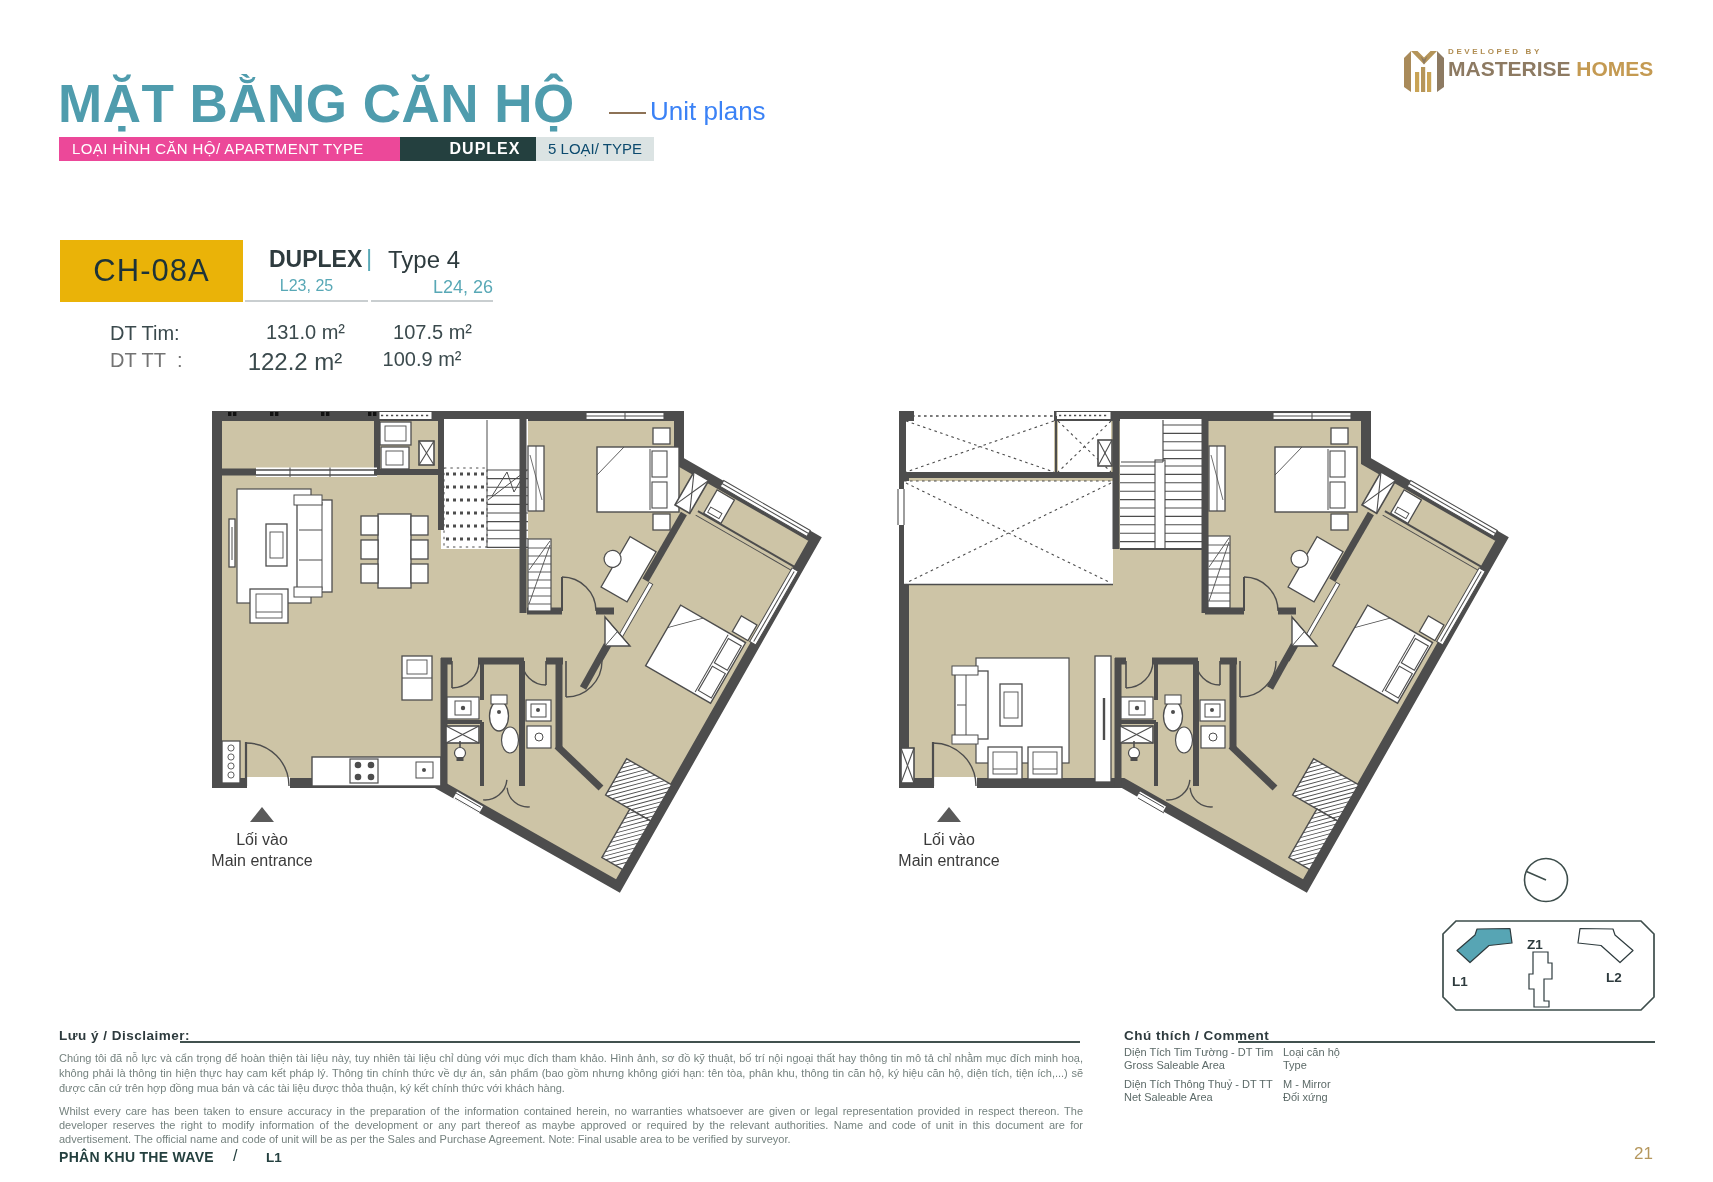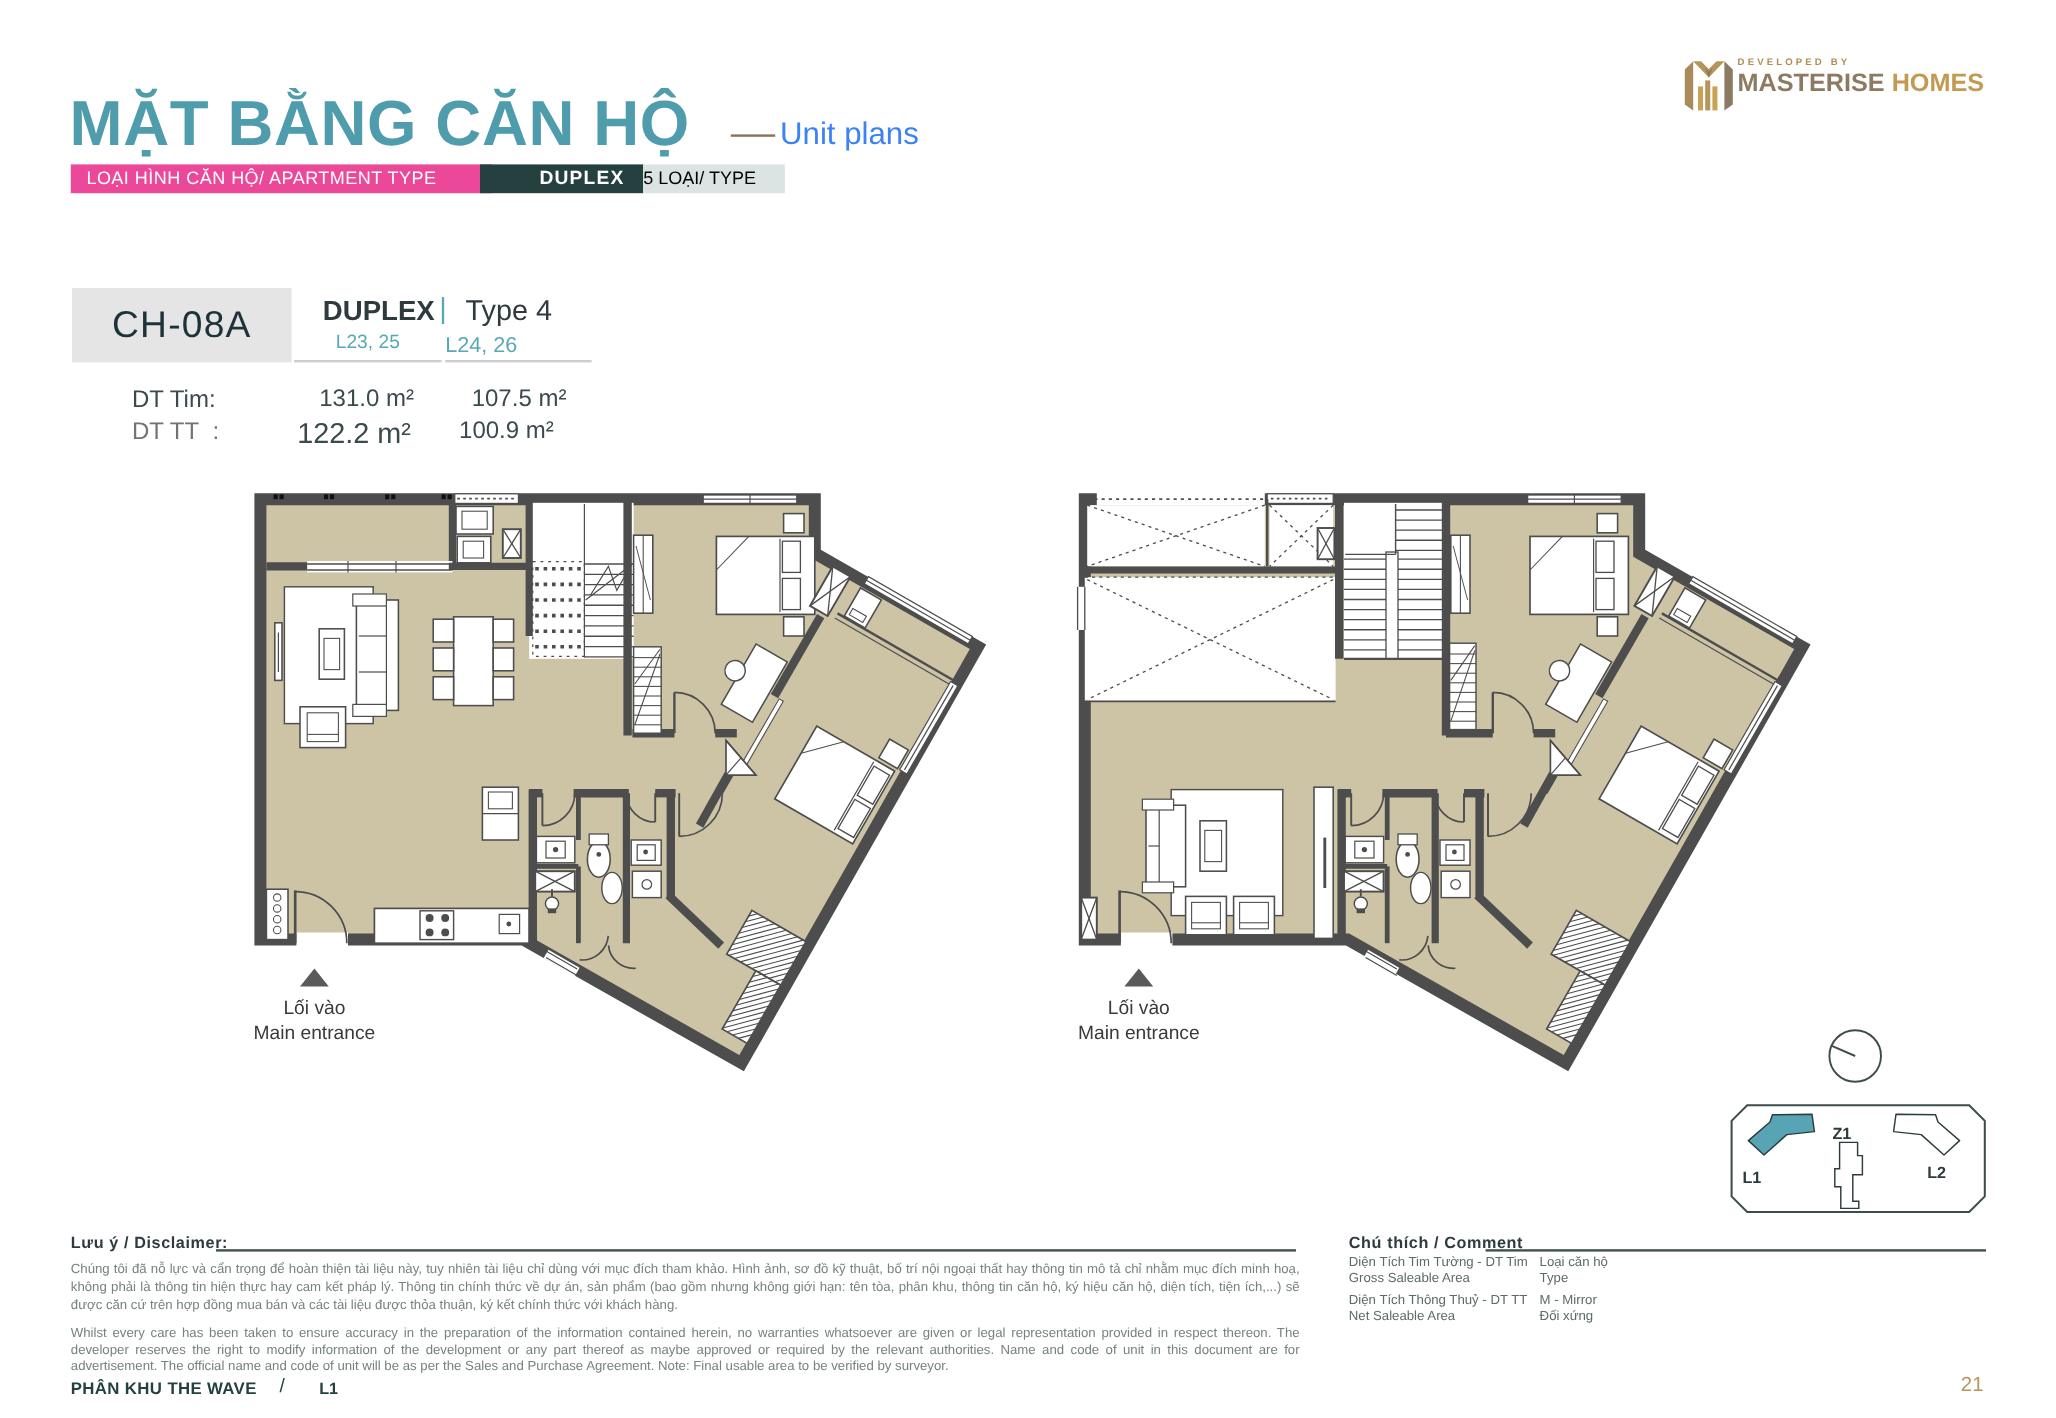--- a/index.html
+++ b/index.html
@@ -13,47 +13,47 @@
 <div class="abs" style="left:58px;top:73px;font-size:53px;font-weight:bold;color:#4f9cad;letter-spacing:0.5px;">MẶT BẰNG CĂN HỘ</div>
 
 <div class="abs" style="left:609px;top:112px;width:37px;height:2px;background:#8d7256;"></div>
 
 <div class="abs" style="left:650px;top:96px;font-size:26px;color:#3b82f6;text-align:right;">Unit plans</div>
 
 <div class="abs" style="left:59px;top:137px;width:338px;height:24px;background:#ec4899;color:#ffffff;font-size:15px;line-height:24px;padding-left:13px;letter-spacing:0.4px;">LOẠI HÌNH CĂN HỘ/ APARTMENT TYPE</div>
 
 <div class="abs" style="left:400px;top:137px;width:136px;height:24px;background:#24403f;color:#ffffff;font-size:16px;font-weight:bold;line-height:24px;text-align:center;letter-spacing:1px;padding-left:34px;box-sizing:content-box;width:102px;">DUPLEX</div>
 
-<div class="abs" style="left:536px;top:137px;width:118px;height:24px;background:#dbe3e3;color:#000000;font-size:15px;line-height:24px;">5 LOẠI/ TYPE</div>
+<div class="abs" style="left:536px;top:137px;width:118px;height:24px;background:#dbe3e3;color:#0c4a6e;font-size:15px;line-height:24px;text-align:center;">5 LOẠI/ TYPE</div>
 
 <svg class="abs" style="left:1398px;top:42px;" width="270" height="55" viewBox="0 0 270 55">
 
   <g>
     <polygon points="6,16 13,9 13,50 6,45" fill="#a98a59"></polygon>
     <polygon points="39,9 46,16 46,45 39,50" fill="#8d7a62"></polygon>
     <path d="M13,9 L26,22.5 L39,9 L32.5,9 L26,15.5 L19.5,9 Z" fill="#b5955a"></path>
     <path d="M22.5,14 L26,17.5 L29.5,14 L26,22.5 Z" fill="#8d7a62"></path>
     <rect x="17" y="30" width="4.2" height="20" fill="#c9a355"></rect>
     <rect x="23" y="25" width="4.2" height="25" fill="#b5955a"></rect>
     <rect x="29" y="30" width="4.2" height="20" fill="#c9a355"></rect>
   </g>
 
   <text x="50" y="12" font-size="8" letter-spacing="2.6" fill="#b08d52" font-weight="bold">DEVELOPED BY</text>
 
   <text x="50" y="34" font-size="21" letter-spacing="0" fill="#8d7a62" font-weight="bold">MASTERISE <tspan fill="#c49a52">HOMES</tspan></text>
 </svg>
 
-<div class="abs" style="left:60px;top:240px;width:183px;height:62px;background:#e5e5e5;color:#1d3339;font-size:31px;letter-spacing:1px;text-align:center;line-height:62px;">CH-08A</div>
+<div class="abs" style="left:60px;top:240px;width:183px;height:62px;background:#eab308;color:#1d3339;font-size:31px;letter-spacing:1px;text-align:center;line-height:62px;">CH-08A</div>
 
 <div class="abs" style="left:269px;top:246px;font-size:23px;color:#2e3b3e;font-weight:bold;">DUPLEX</div>
 <div class="abs" style="left:366px;top:244px;font-size:24px;color:#58a8b6;">|</div>
 <div class="abs" style="left:388px;top:246px;font-size:24px;color:#2e3b3e;">Type 4</div>
 
 <div class="abs" style="left:245px;top:277px;width:123px;text-align:center;font-size:16px;color:#58a8b6;">L23, 25</div>
-<div class="abs" style="left:371px;top:277px;width:122px;text-align:left;font-size:18px;color:#58a8b6;">L24, 26</div>
+<div class="abs" style="left:371px;top:277px;width:122px;text-align:right;font-size:18px;color:#58a8b6;">L24, 26</div>
 <div class="abs" style="left:245px;top:300px;width:123px;height:1.5px;background:#c9ced0;"></div>
 <div class="abs" style="left:371px;top:300px;width:122px;height:1.5px;background:#c9ced0;"></div>
 
 <div class="abs" style="left:110px;top:322px;font-size:20px;color:#3b4a4d;">DT Tim:</div>
 <div class="abs" style="left:245px;top:321px;width:100px;text-align:right;font-size:20px;color:#3b4a4d;">131.0 m²</div>
 <div class="abs" style="left:372px;top:321px;width:100px;text-align:right;font-size:20px;color:#3b4a4d;">107.5 m²</div>
 <div class="abs" style="left:110px;top:349px;font-size:20px;color:#737373;">DT TT&nbsp;&nbsp;:</div>
 <div class="abs" style="left:245px;top:348px;width:100px;text-align:center;font-size:24px;color:#3b4a4d;">122.2 m²</div>
 <div class="abs" style="left:372px;top:348px;width:100px;text-align:center;font-size:20px;color:#3b4a4d;">100.9 m²</div>
 

